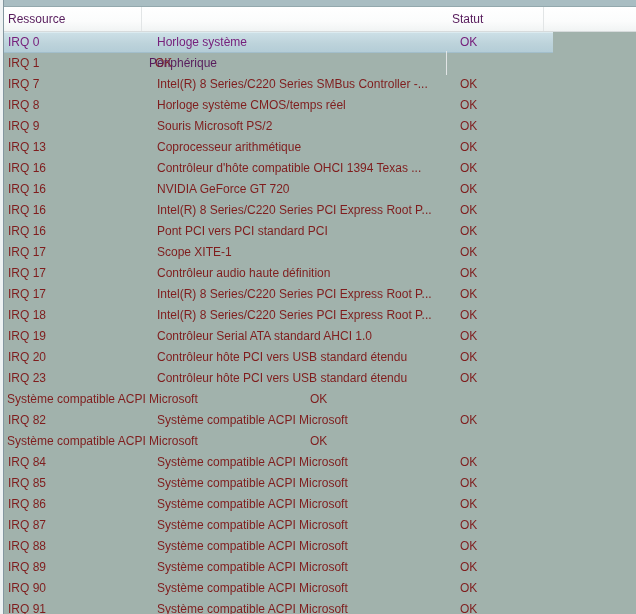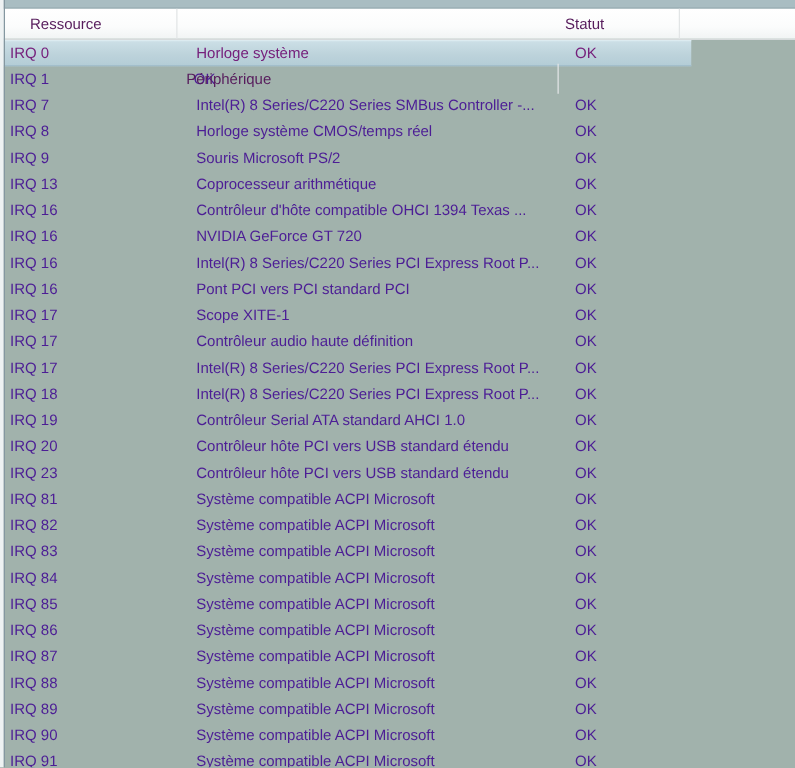--- a/index.html
+++ b/index.html
@@ -46,36 +46,36 @@
   }
   .hcell {
     height: 100%;
     line-height: 24px;
     color: #571c5c;
     white-space: nowrap;
     overflow: hidden;
     border-right: 1px solid #e2e5e6;
     box-sizing: border-box;
   }
-  .hcell.c1 { width: 142px; padding-left: 24px; }
+  .hcell.c1 { width: 142px; padding-left: 8px; }
   .hcell.c2 { width: 305px; padding-left: 7px; margin-top: 44px; }
   .hcell.c3 { width: 97px;  padding-left: 5px; }
   .hcell.c4 { flex: 1; border-right: none; }
   
   .rows {
     position: absolute; top: 32px; left: 0;
     width: 636px; height: 582px;
     overflow: hidden;
     z-index: 5;
   }
   .row {
     display: flex;
     width: 636px; height: 21px;
     line-height: 21px;
-    color: #4c1d95;
+    color: #7f1d1d;
     white-space: nowrap;
   }
   .row .cell { overflow: hidden; box-sizing: border-box; white-space: nowrap; }
   .row .c1 { width: 150px; padding-left: 8px; }
   .row .c2 { width: 305px; padding-left: 7px; }
   .row .c3 { width: 97px;  padding-left: 5px; }
   .row.selected {
     color: #76207c;
     background:
       linear-gradient(#dcebf0, #dcebf0) 0 0 / 553px 1px no-repeat,
@@ -175,31 +175,29 @@
         <div class="cell c1">IRQ 20</div>
         <div class="cell c2">Contrôleur hôte PCI vers USB standard étendu</div>
         <div class="cell c3">OK</div>
       </div>
       <div class="row">
         <div class="cell c1">IRQ 23</div>
         <div class="cell c2">Contrôleur hôte PCI vers USB standard étendu</div>
         <div class="cell c3">OK</div>
       </div>
       <div class="row">
-        <div class="cell c1">IRQ 81</div>
         <div class="cell c2">Système compatible ACPI Microsoft</div>
         <div class="cell c3">OK</div>
       </div>
       <div class="row">
         <div class="cell c1">IRQ 82</div>
         <div class="cell c2">Système compatible ACPI Microsoft</div>
         <div class="cell c3">OK</div>
       </div>
       <div class="row">
-        <div class="cell c1">IRQ 83</div>
         <div class="cell c2">Système compatible ACPI Microsoft</div>
         <div class="cell c3">OK</div>
       </div>
       <div class="row">
         <div class="cell c1">IRQ 84</div>
         <div class="cell c2">Système compatible ACPI Microsoft</div>
         <div class="cell c3">OK</div>
       </div>
       <div class="row">
         <div class="cell c1">IRQ 85</div>

